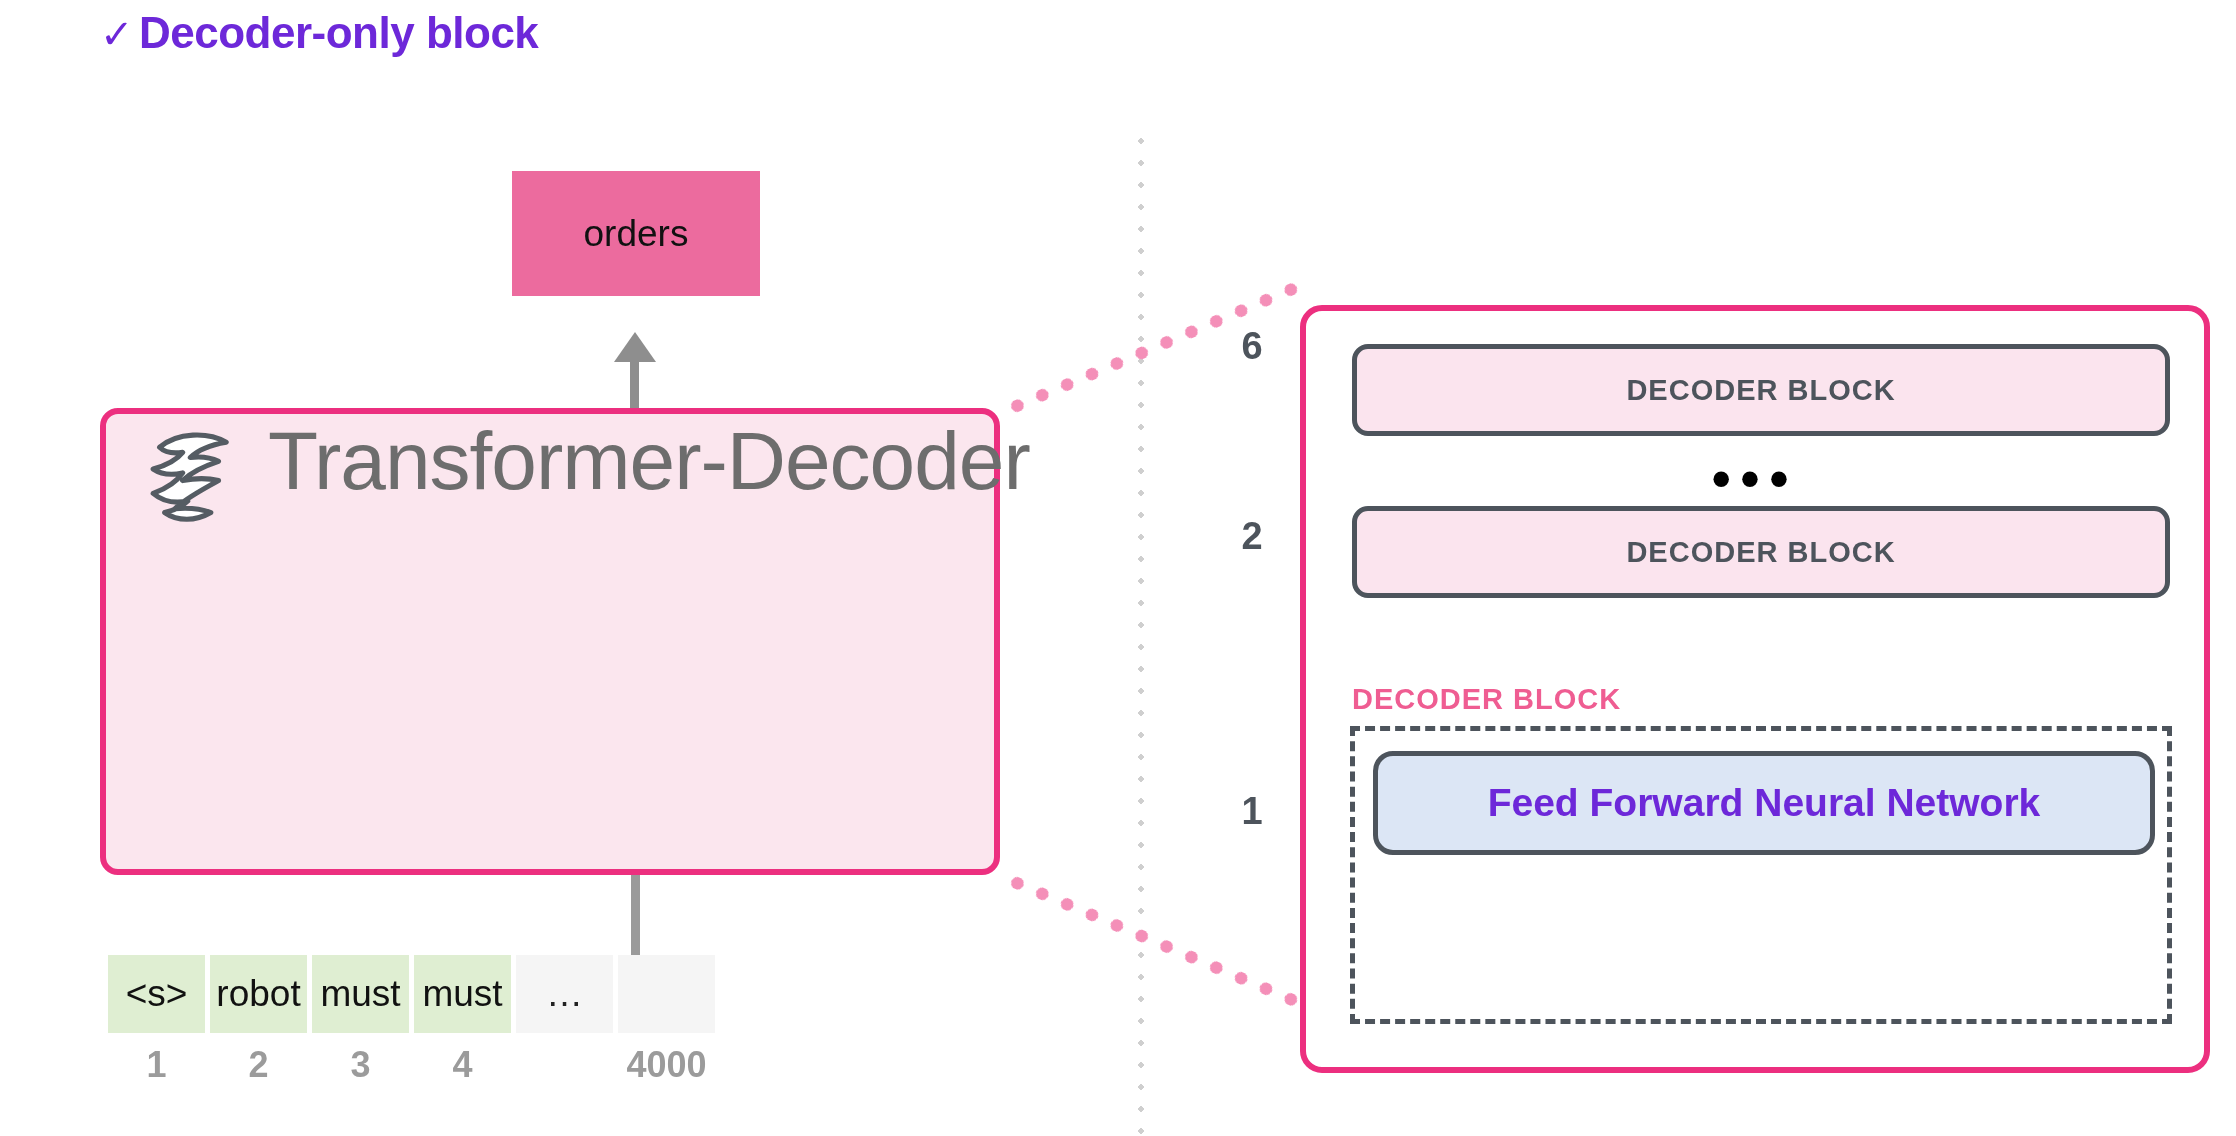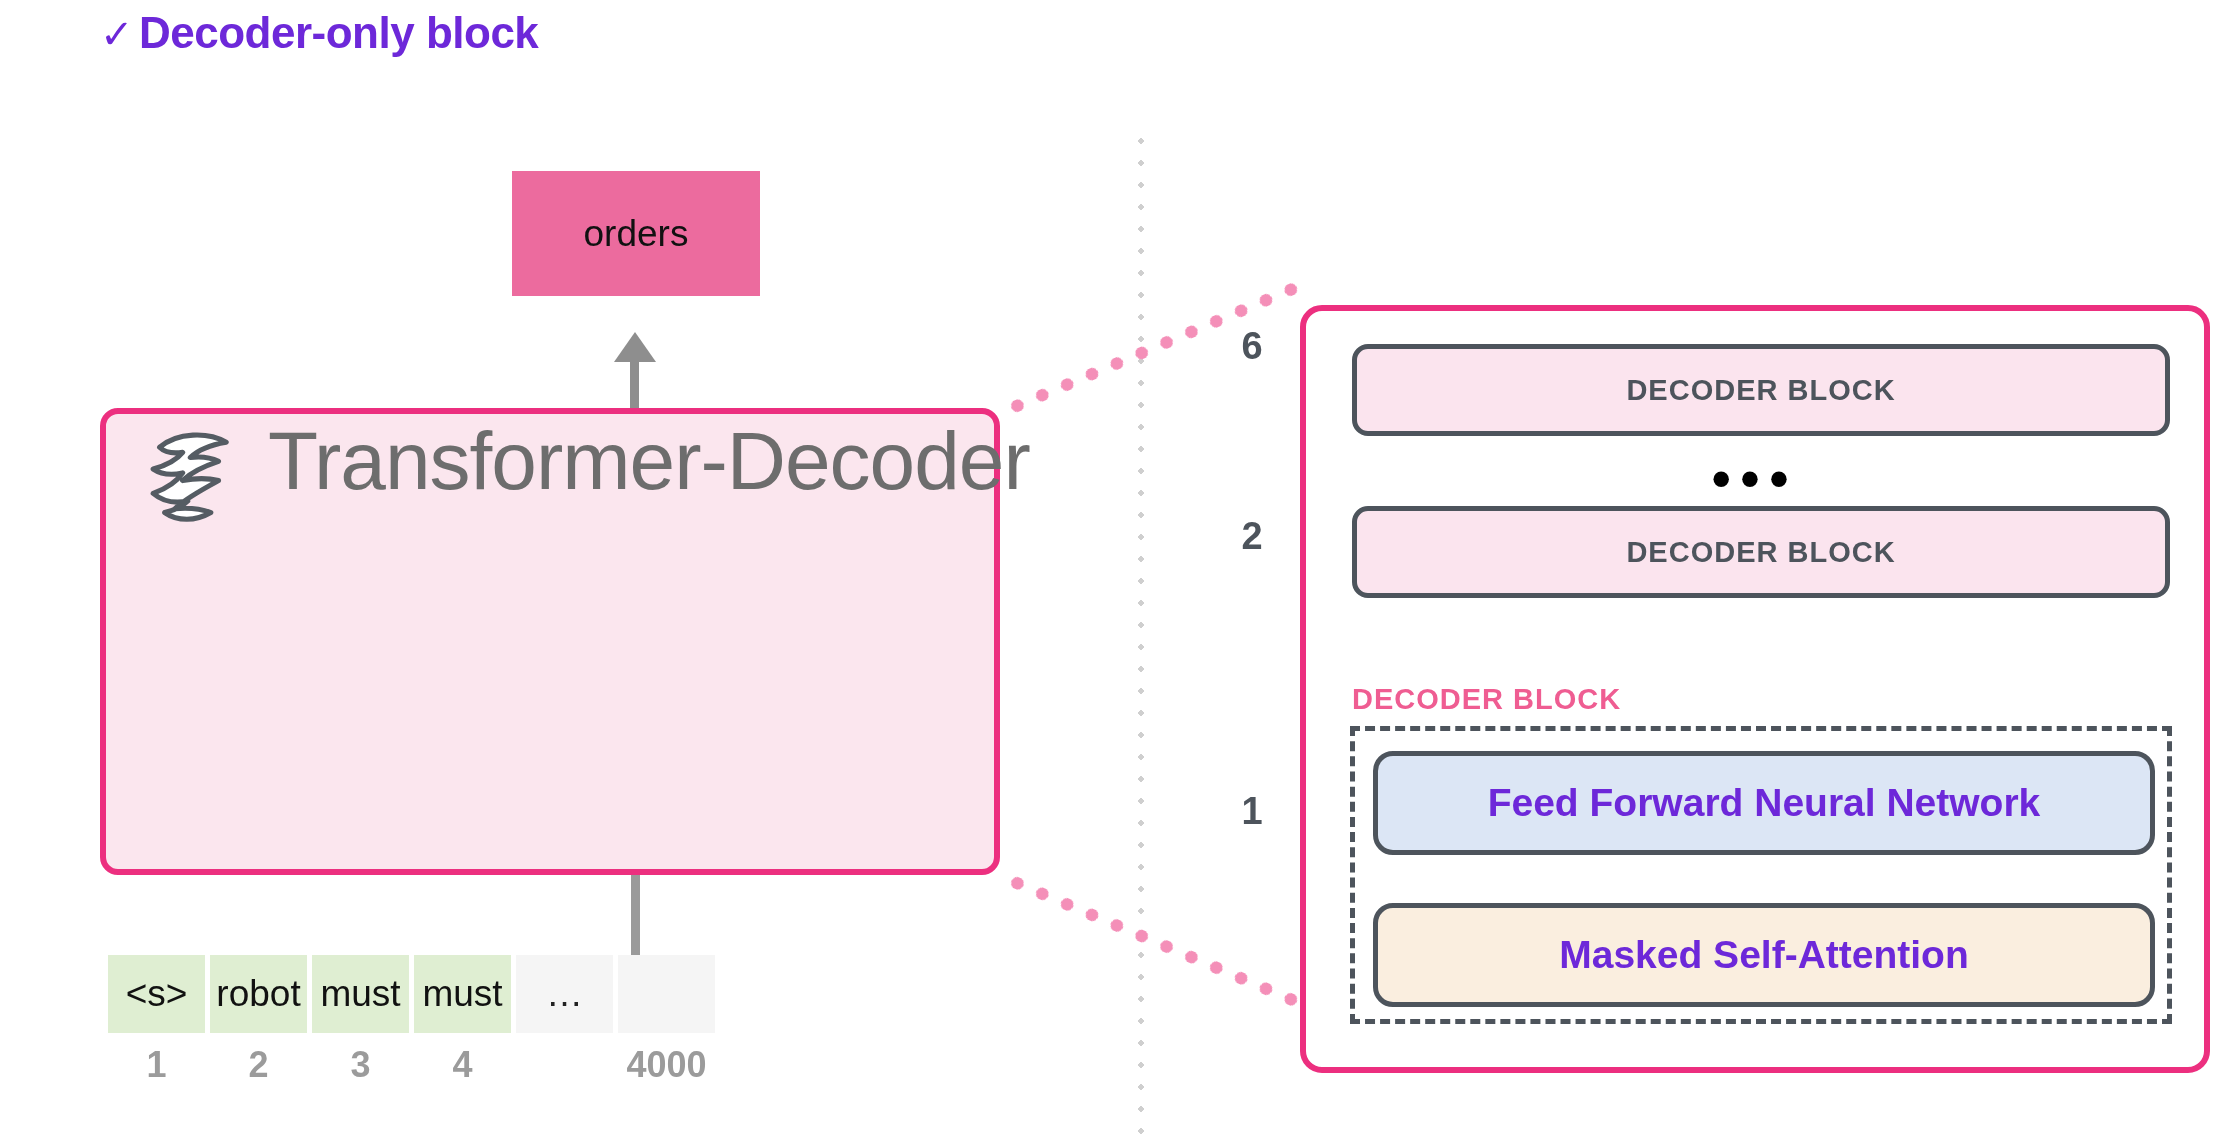--- a/index.html
+++ b/index.html
@@ -371,17 +371,14 @@
   <div class="decoder-chip chip-2">
     <span>DECODER BLOCK</span>
   </div>
 
   <div class="block-caption">DECODER BLOCK</div>
 
   <div class="dashed-group">
     <div class="sub-chip chip-ffn">
       <span>Feed Forward Neural Network</span>
     </div>
-    <div class="sub-chip chip-msa">
-      <span>Masked Self-Attention</span>
-    </div>
   </div>
 </div>
 
 </body></html>

